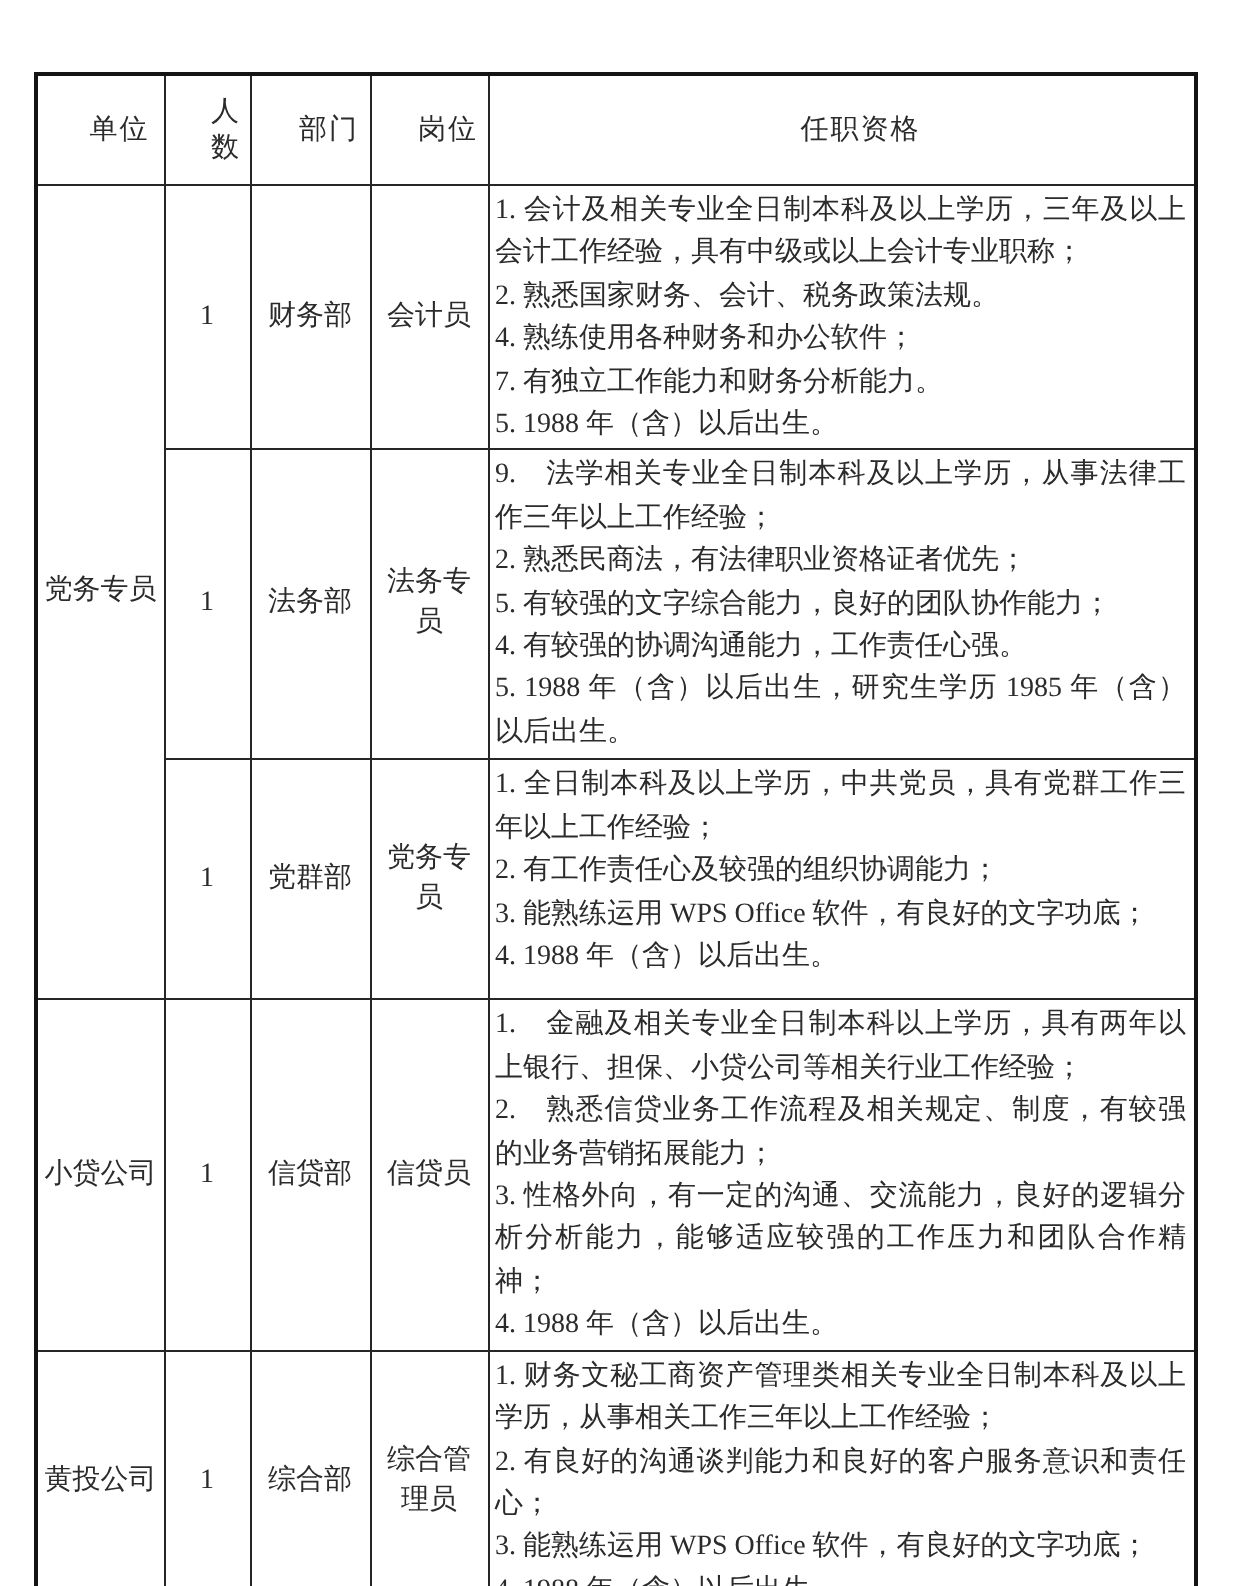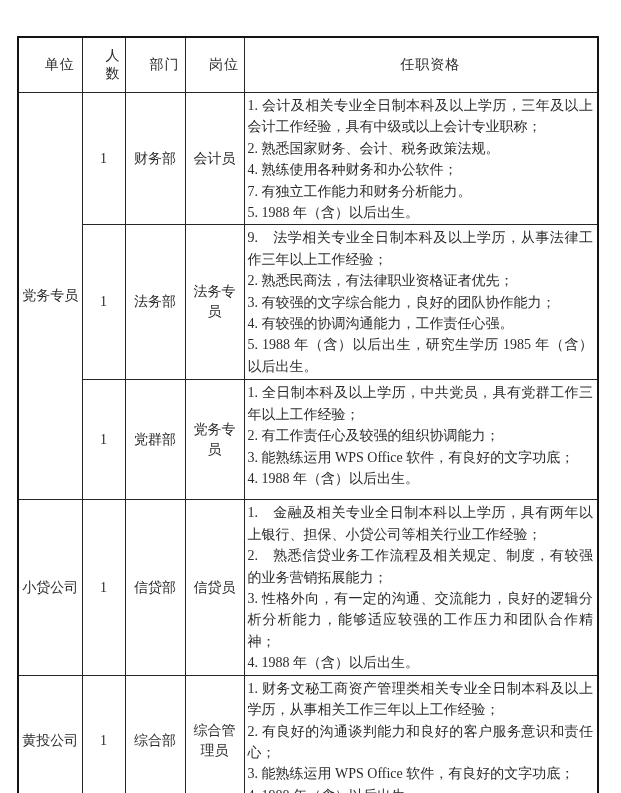--- a/index.html
+++ b/index.html
@@ -83,21 +83,21 @@
         </td>
       </tr>
 
       <tr class="r2">
         <td class="c">1</td>
         <td class="c">法务部</td>
         <td class="c">法务专员</td>
         <td class="q">
           <div>9.　法学相关专业全日制本科及以上学历，从事法律工作三年以上工作经验；</div>
           <div>2. 熟悉民商法，有法律职业资格证者优先；</div>
-          <div>3. 有较强的文字综合能力，良好的团队协作能力；</div>
+          <div>5. 有较强的文字综合能力，良好的团队协作能力；</div>
           <div>4. 有较强的协调沟通能力，工作责任心强。</div>
           <div>5. 1988 年（含）以后出生，研究生学历 1985 年（含）以后出生。</div>
         </td>
       </tr>
 
       <tr class="r3">
         <td class="c">1</td>
         <td class="c">党群部</td>
         <td class="c">党务专员</td>
         <td class="q">

